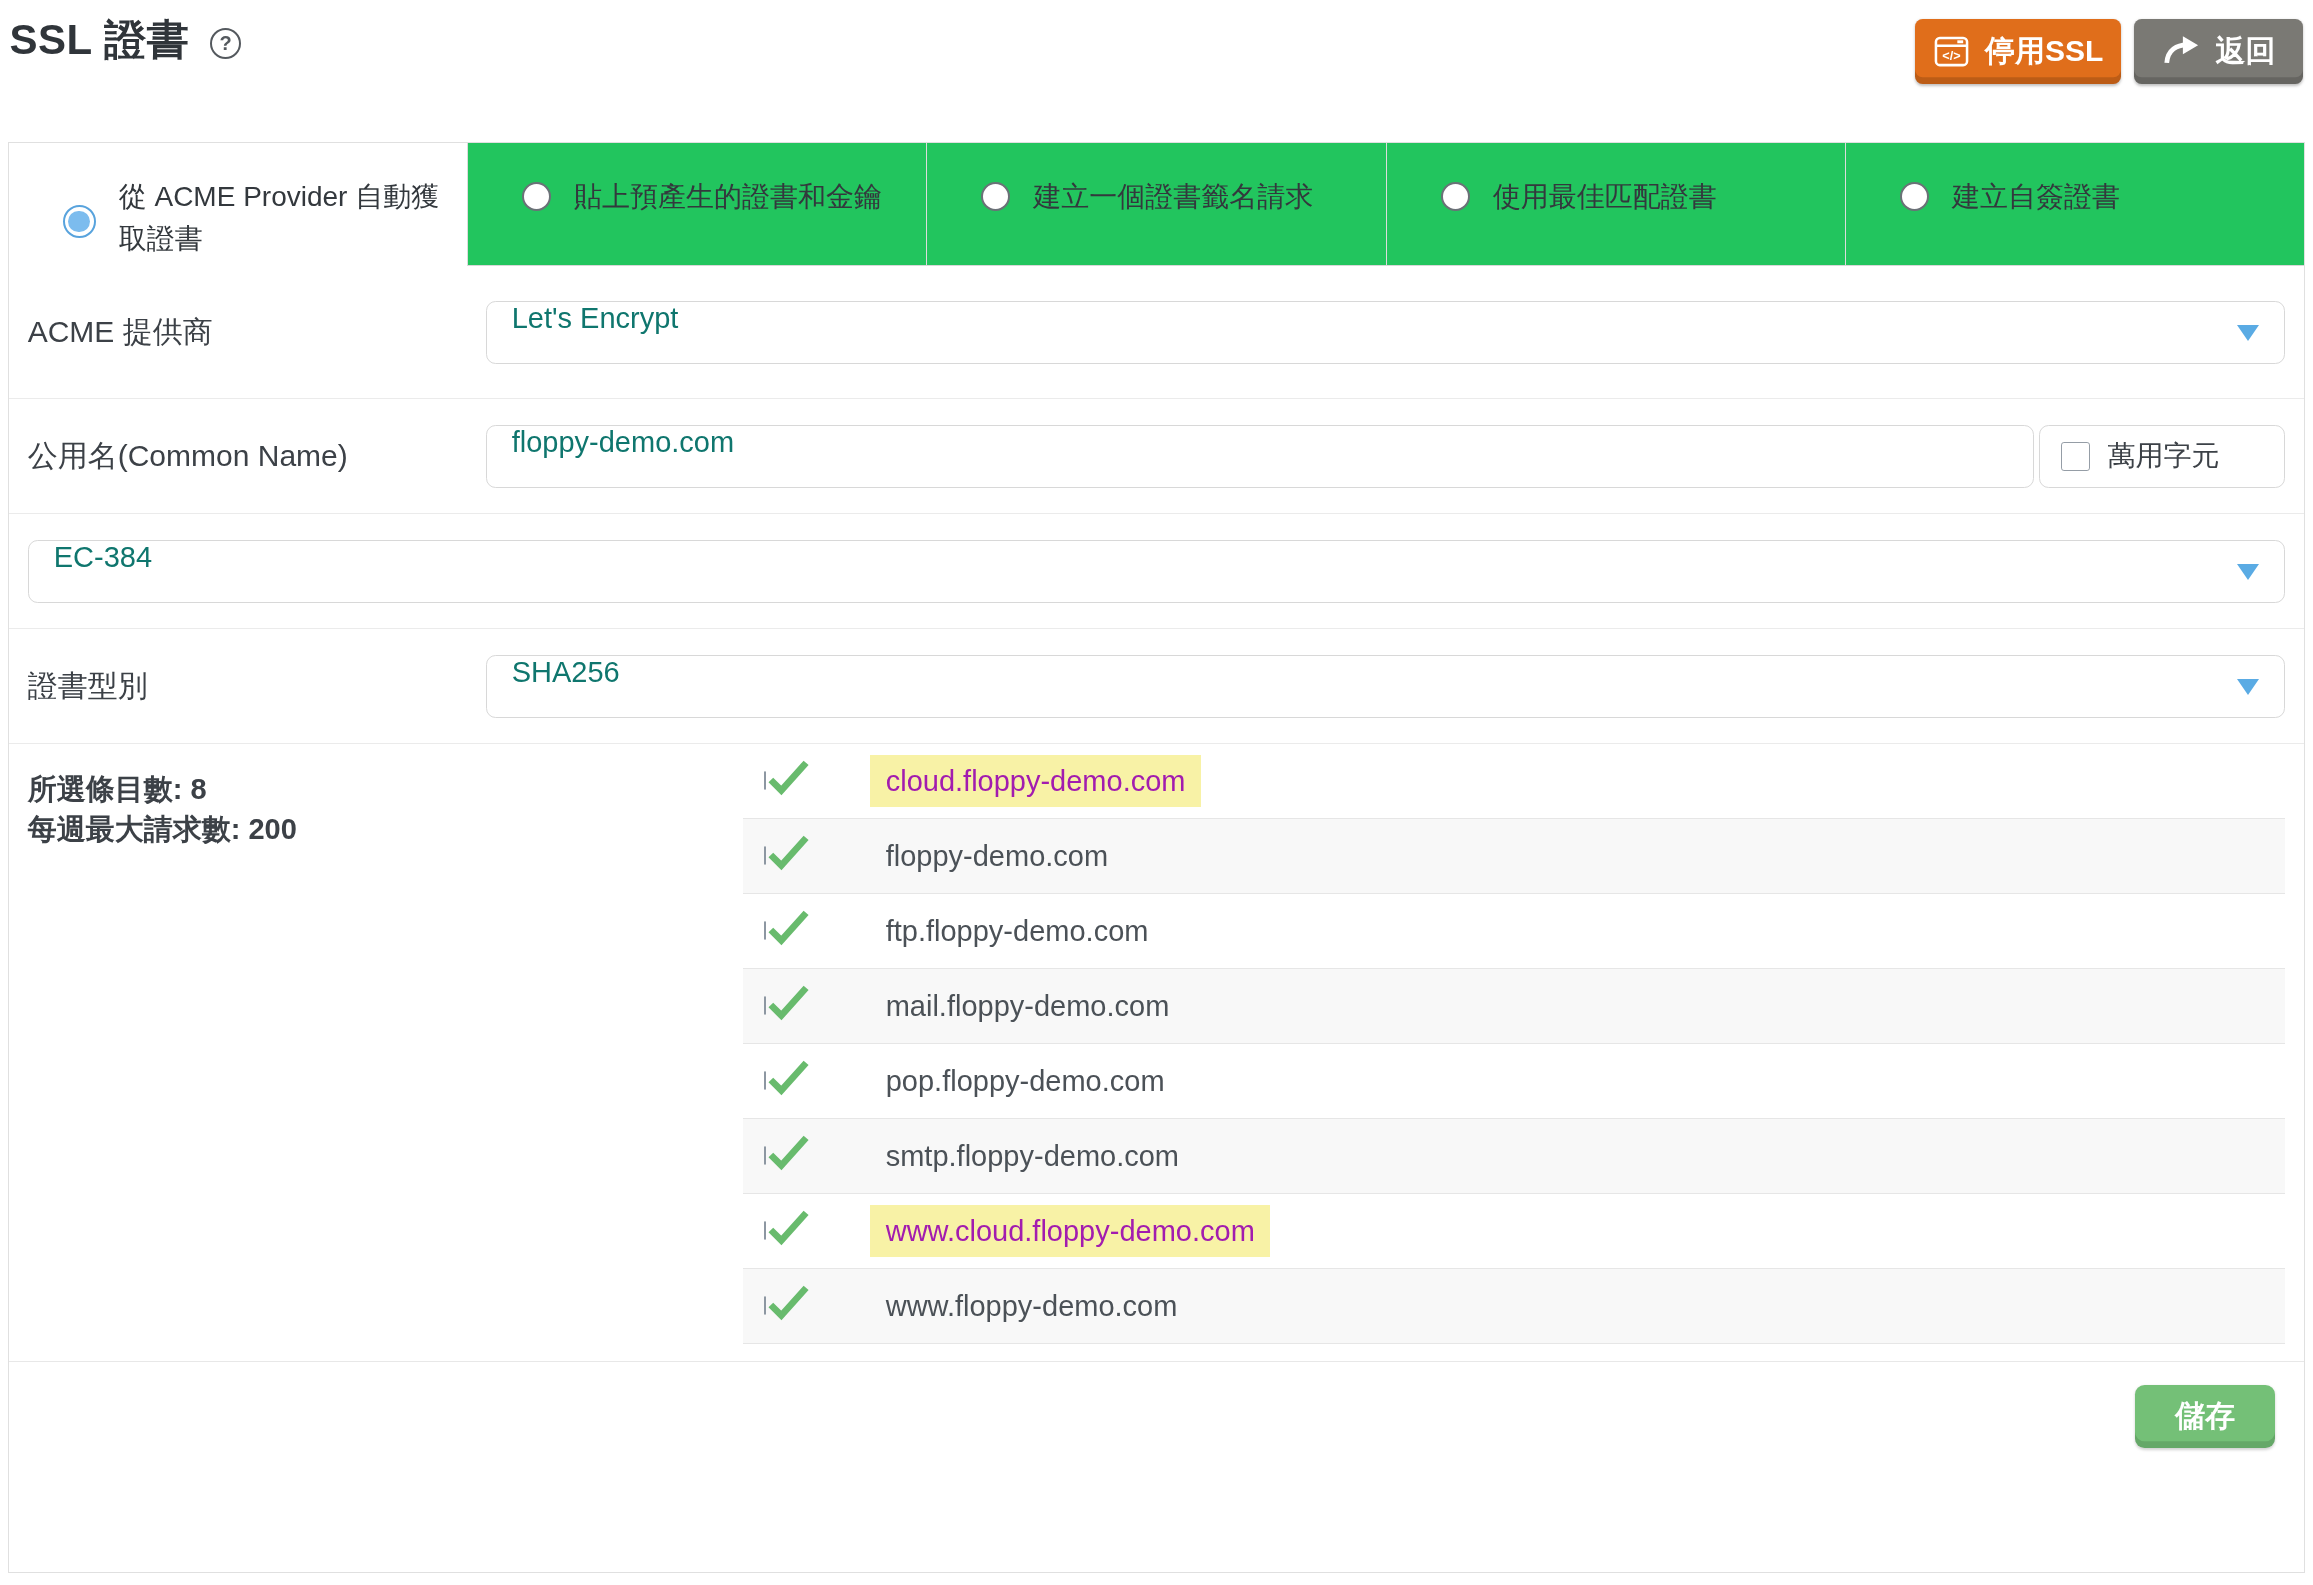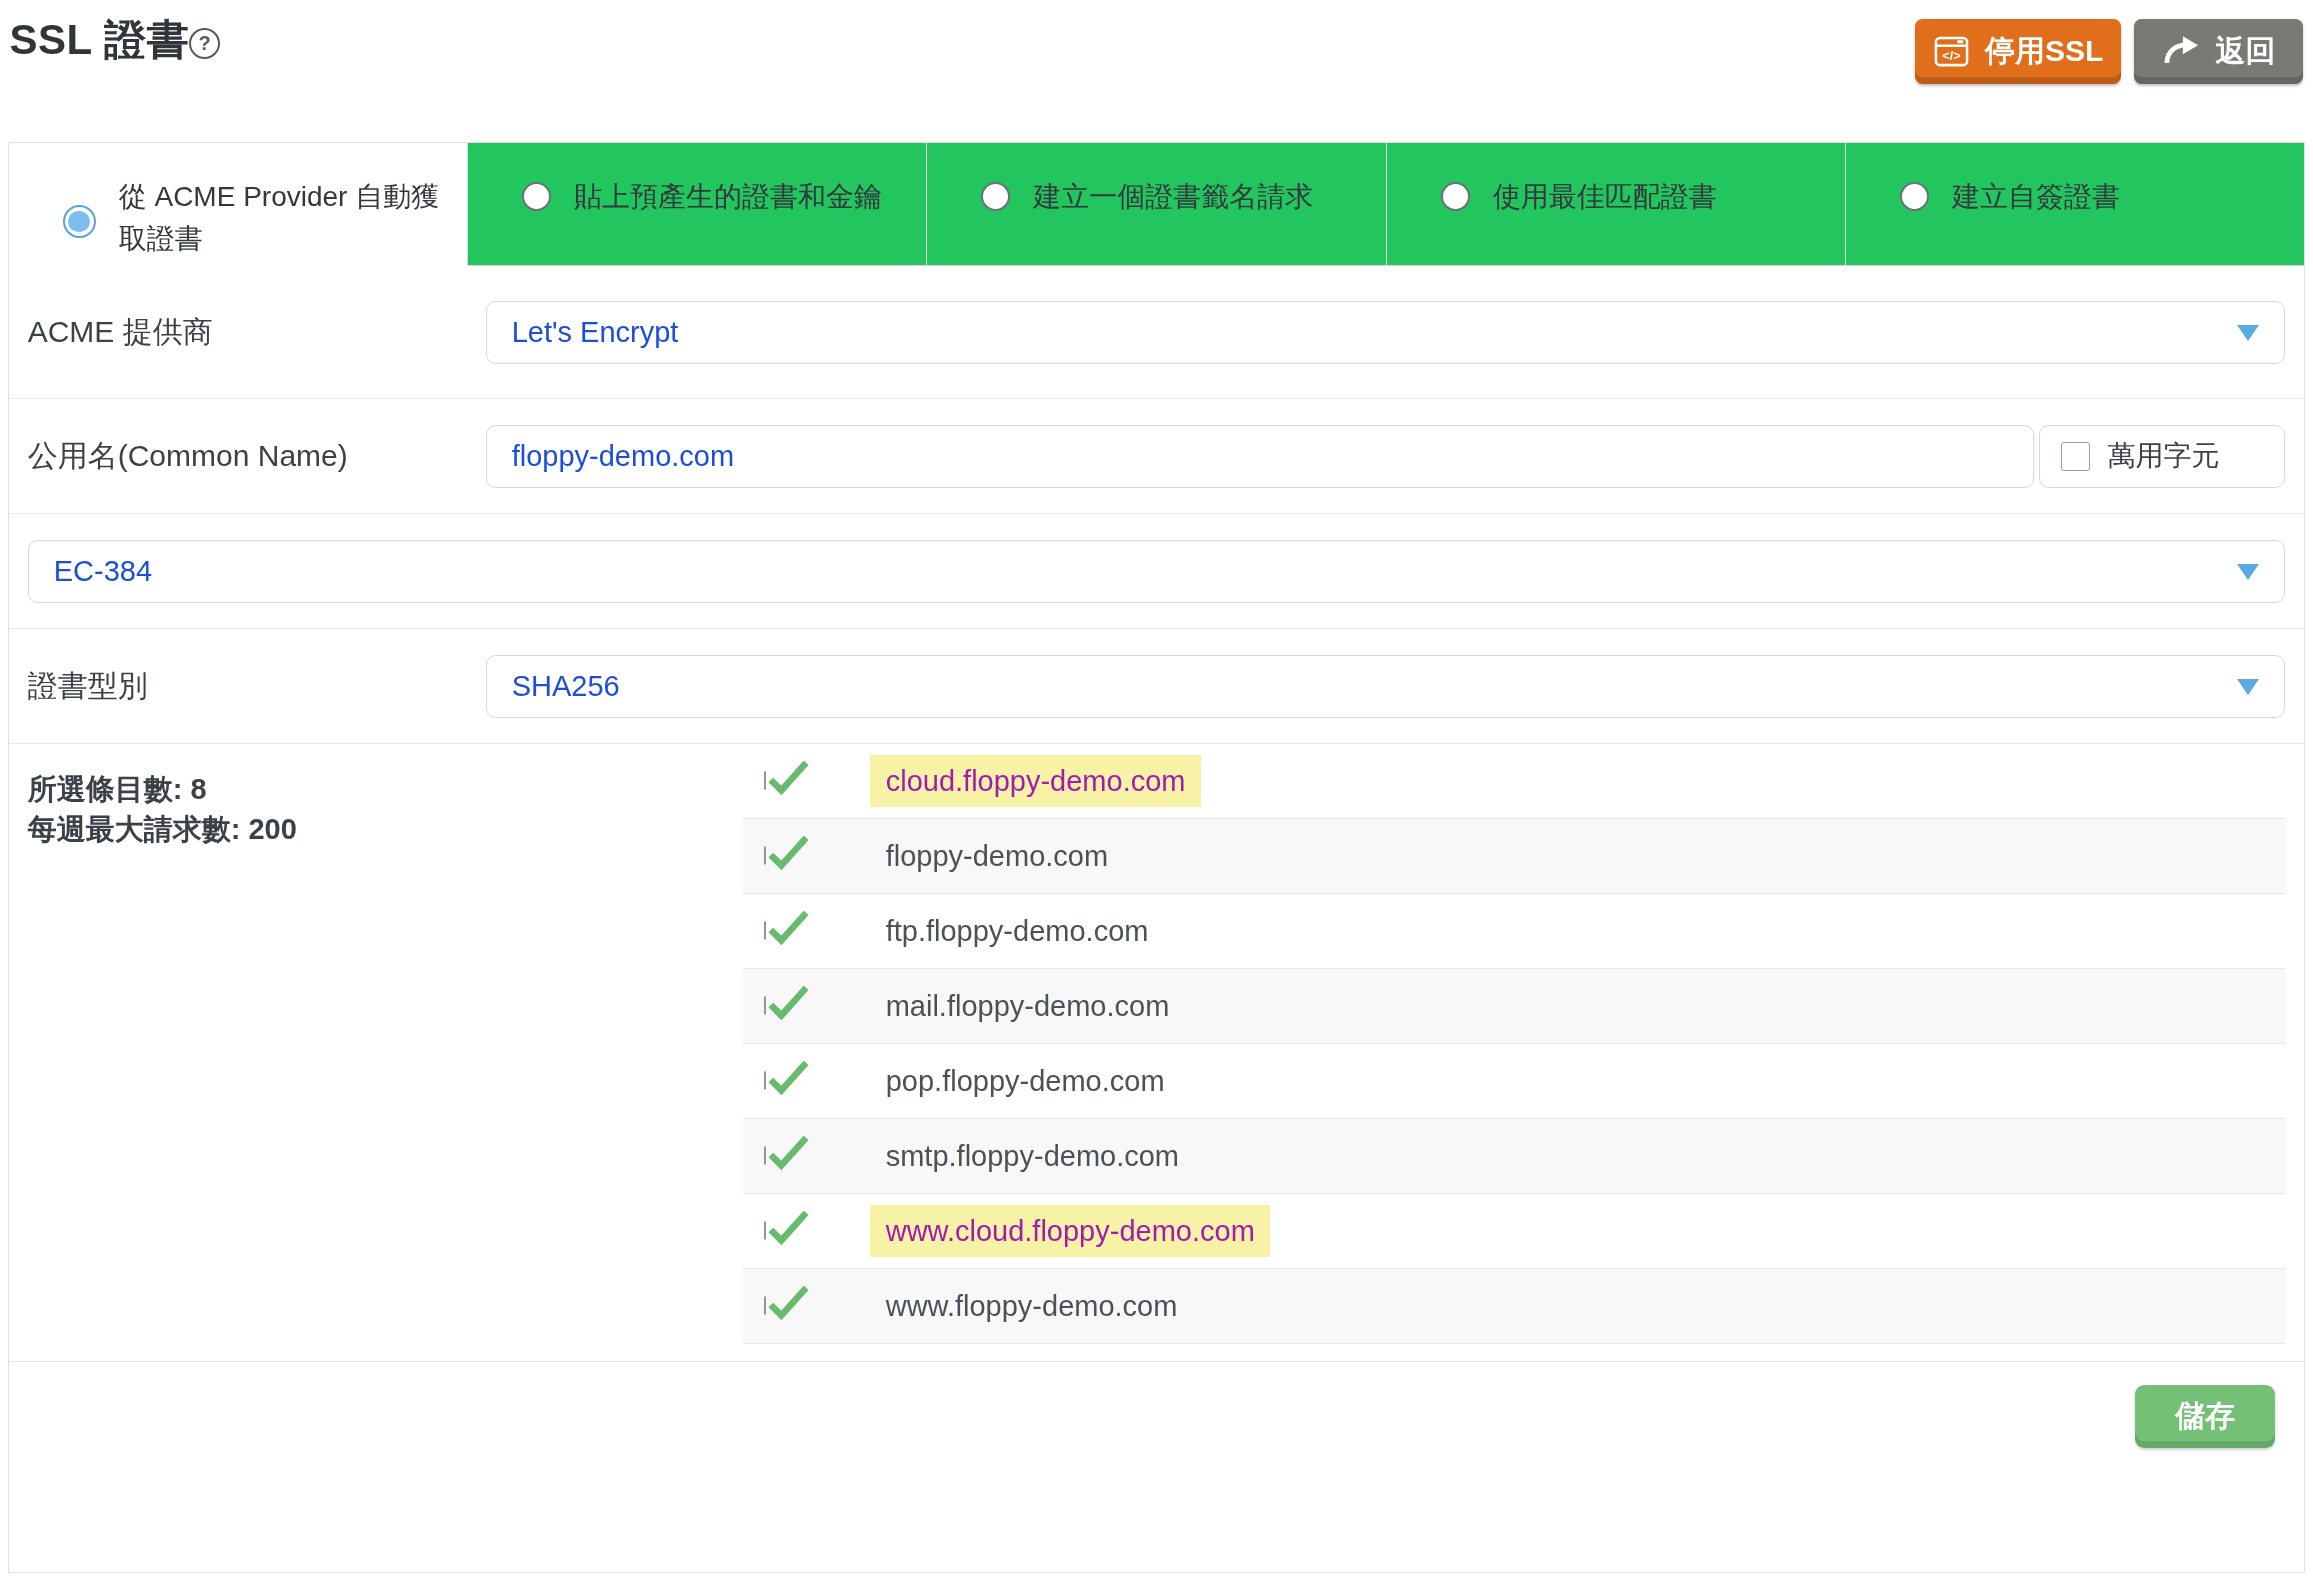--- a/index.html
+++ b/index.html
@@ -1,21 +1,21 @@
 <!DOCTYPE html>
 <html><head>
 <meta charset="utf-8">
 <style>
   * { box-sizing: border-box; margin: 0; padding: 0; }
   html,body { width: 2313px; height: 1585px; background:#ffffff;
     font-family:"Liberation Sans","DejaVu Sans",sans-serif; color:#3c4147; }
 
   
   .header { position:relative; height:142px; }
-  .title-row { position:absolute; left:9.6px; top:11.5px; display:flex; align-items:center; }
+  .title-row { position:absolute; left:9.6px; top:11.5px; display:flex; align-items:center; gap:21px; }
   .page-title { font-size:42px; font-weight:700; color:#30353a; letter-spacing:0.5px; }
   .help-icon { width:31px; height:31px; border:2.9px solid #54595e; border-radius:50%;
     display:flex; align-items:center; justify-content:center;
     font-size:20px; font-weight:700; color:#54595e; margin-top:7.7px; }
   .header-buttons { position:absolute; right:9.6px; top:19px; display:flex; gap:13.4px; }
   .btn { height:65px; border:none; border-radius:7.7px; color:#fff; font-size:30px; font-weight:700;
     display:flex; align-items:center; justify-content:center; gap:15.4px; cursor:pointer;
     font-family:inherit;
     box-shadow: inset 0 -6.7px 0 rgba(0,0,0,0.16), 0 1.9px 2.9px rgba(0,0,0,0.25); }
   .btn-orange { background:#e06e1b; width:206px; }
@@ -38,21 +38,21 @@
   .tab-label { font-size:28px; color:#33383d; line-height:42px; margin-top:-3.8px; }
   .tab.selected .tab-label { max-width:348px; }
 
   
   .form-row { display:flex; align-items:center; padding:0 19px; border-bottom:1.9px solid #ebebeb; }
   .row-acme { height:133px; }
   .row-std  { height:115px; }
   .form-label { width:458px; flex-shrink:0; font-size:30px; color:#3c4147; }
   .form-field { flex:1; display:flex; align-items:center; }
   .select, .text-input { height:63px; border:1.9px solid #d8d8d8; border-radius:9.6px; background:#fff;
-    display:flex; align-items:center; padding:0 58px 0 25px; font-size:29px; color:#1d4ed8; position:relative; }
+    display:flex; align-items:flex-start; padding:0 58px 0 25px; font-size:29px; color:#0f766e; position:relative; }
   .select { flex:1; cursor:pointer; }
   .text-input { flex:1; }
   .caret { position:absolute; right:25px; top:50%; margin-top:-6.7px; width:0; height:0;
     border-left:11.5px solid transparent; border-right:11.5px solid transparent; border-top:16.3px solid #5aabe4; }
   .wildcard-box { width:246px; height:63px; border:1.9px solid #d8d8d8; border-radius:9.6px; margin-left:5.8px;
     display:flex; align-items:center; padding-left:21px; gap:17.3px; flex-shrink:0; }
   .checkbox { width:29px; height:29px; border:1.9px solid #959da6; border-radius:2.9px; background:#fff; flex-shrink:0; }
   .wildcard-label { font-size:28px; color:#3c4147; }
 
   

